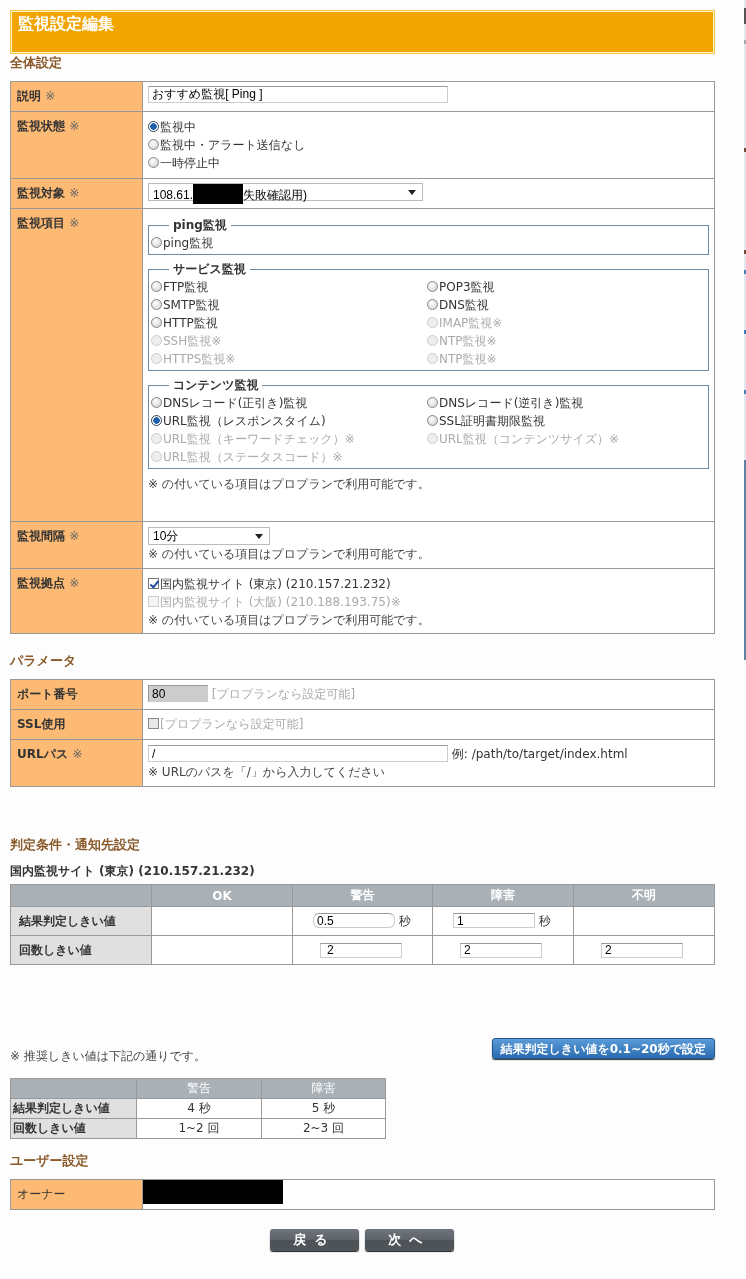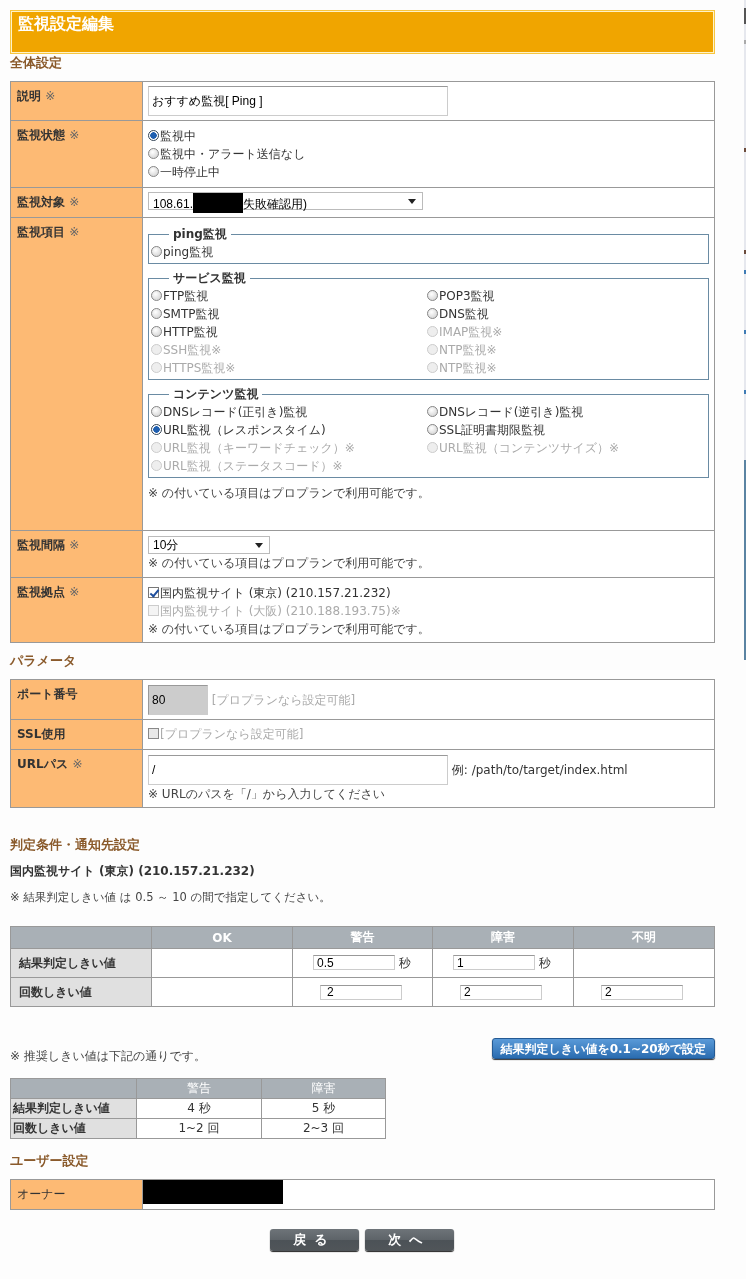--- a/index.html
+++ b/index.html
@@ -27,21 +27,21 @@
   table.form td.label {
     background: #fdba74; width: 132px; font-weight: bold;
     padding: 6px 6px; color: #333; white-space: nowrap;
   }
   .mark { font-weight: normal; color: #666; }
   table.form td.value { background: #fff; padding: 4px 5px; }
   .line { height: 18px; line-height: 18px; white-space: nowrap; }
   .dis { color: #aaa; }
   .note { color: #444; }
   input.txt {
-    height: 30px; border: 1px solid #ccc; border-top-color: #999;
+    height: 17px; border: 1px solid #ccc; border-top-color: #999;
     font-family: "Liberation Sans", sans-serif; font-size: 12px;
     padding: 0 3px; background: #fff; color: #000;
   }
   .sel {
     display: inline-block; height: 18px; border: 1px solid #bbb; background: #fff;
     font-family: "Liberation Sans", sans-serif; font-size: 12px; line-height: 16px;
     padding: 0 4px; position: relative; vertical-align: middle; color: #000;
   }
   .sel .arrow {
     position: absolute; right: 6px; top: 6px; width: 0; height: 0;
@@ -217,33 +217,33 @@
         <div class="line note">※ URLのパスを「/」から入力してください</div>
       </td>
     </tr>
   </tbody>
     </table>
 
   <div class="section-title" style="top:826px">判定条件・通知先設定</div>
   <div style="position:absolute;top:853px;left:0;font-weight:bold">国内監視サイト (東京) (210.157.21.232)</div>
   <div style="position:absolute;top:880px;left:0;font-size:11.5px" class="note">※ 結果判定しきい値 は 0.5 ～ 10 の間で指定してください。</div>
 
-  <table class="judge" style="top:916px">
+  <table class="judge" style="top:874px">
     <tbody>
         <tr>
       <th style="width:141px"></th>
       <th style="width:141px">OK</th>
       <th style="width:140px">警告</th>
       <th style="width:141px">障害</th>
       <th>不明</th>
     </tr>
     <tr>
       <td class="label">結果判定しきい値</td>
       <td></td>
-      <td style="padding-left:20px"><input class="txt" style="width: 82px; height: 15px;" value="0.5"> <span>秒</span></td>
+      <td style="padding-left:20px"><input class="txt" style="width: 82px; height: 15px; border-radius: 6px;" value="0.5"> <span>秒</span></td>
       <td style="padding-left:20px"><input class="txt" style="width: 82px; height: 15px;" value="1"> <span>秒</span></td>
       <td></td>
     </tr>
     <tr>
       <td class="label">回数しきい値</td>
       <td></td>
       <td style="padding-left:27px"><input class="txt" style="width: 82px; height: 15px; padding-left: 6px;" value="2"></td>
       <td style="padding-left:27px"><input class="txt" style="width: 82px; height: 15px;" value="2"></td>
       <td style="padding-left:27px"><input class="txt" style="width: 82px; height: 15px;" value="2"></td>
     </tr>

